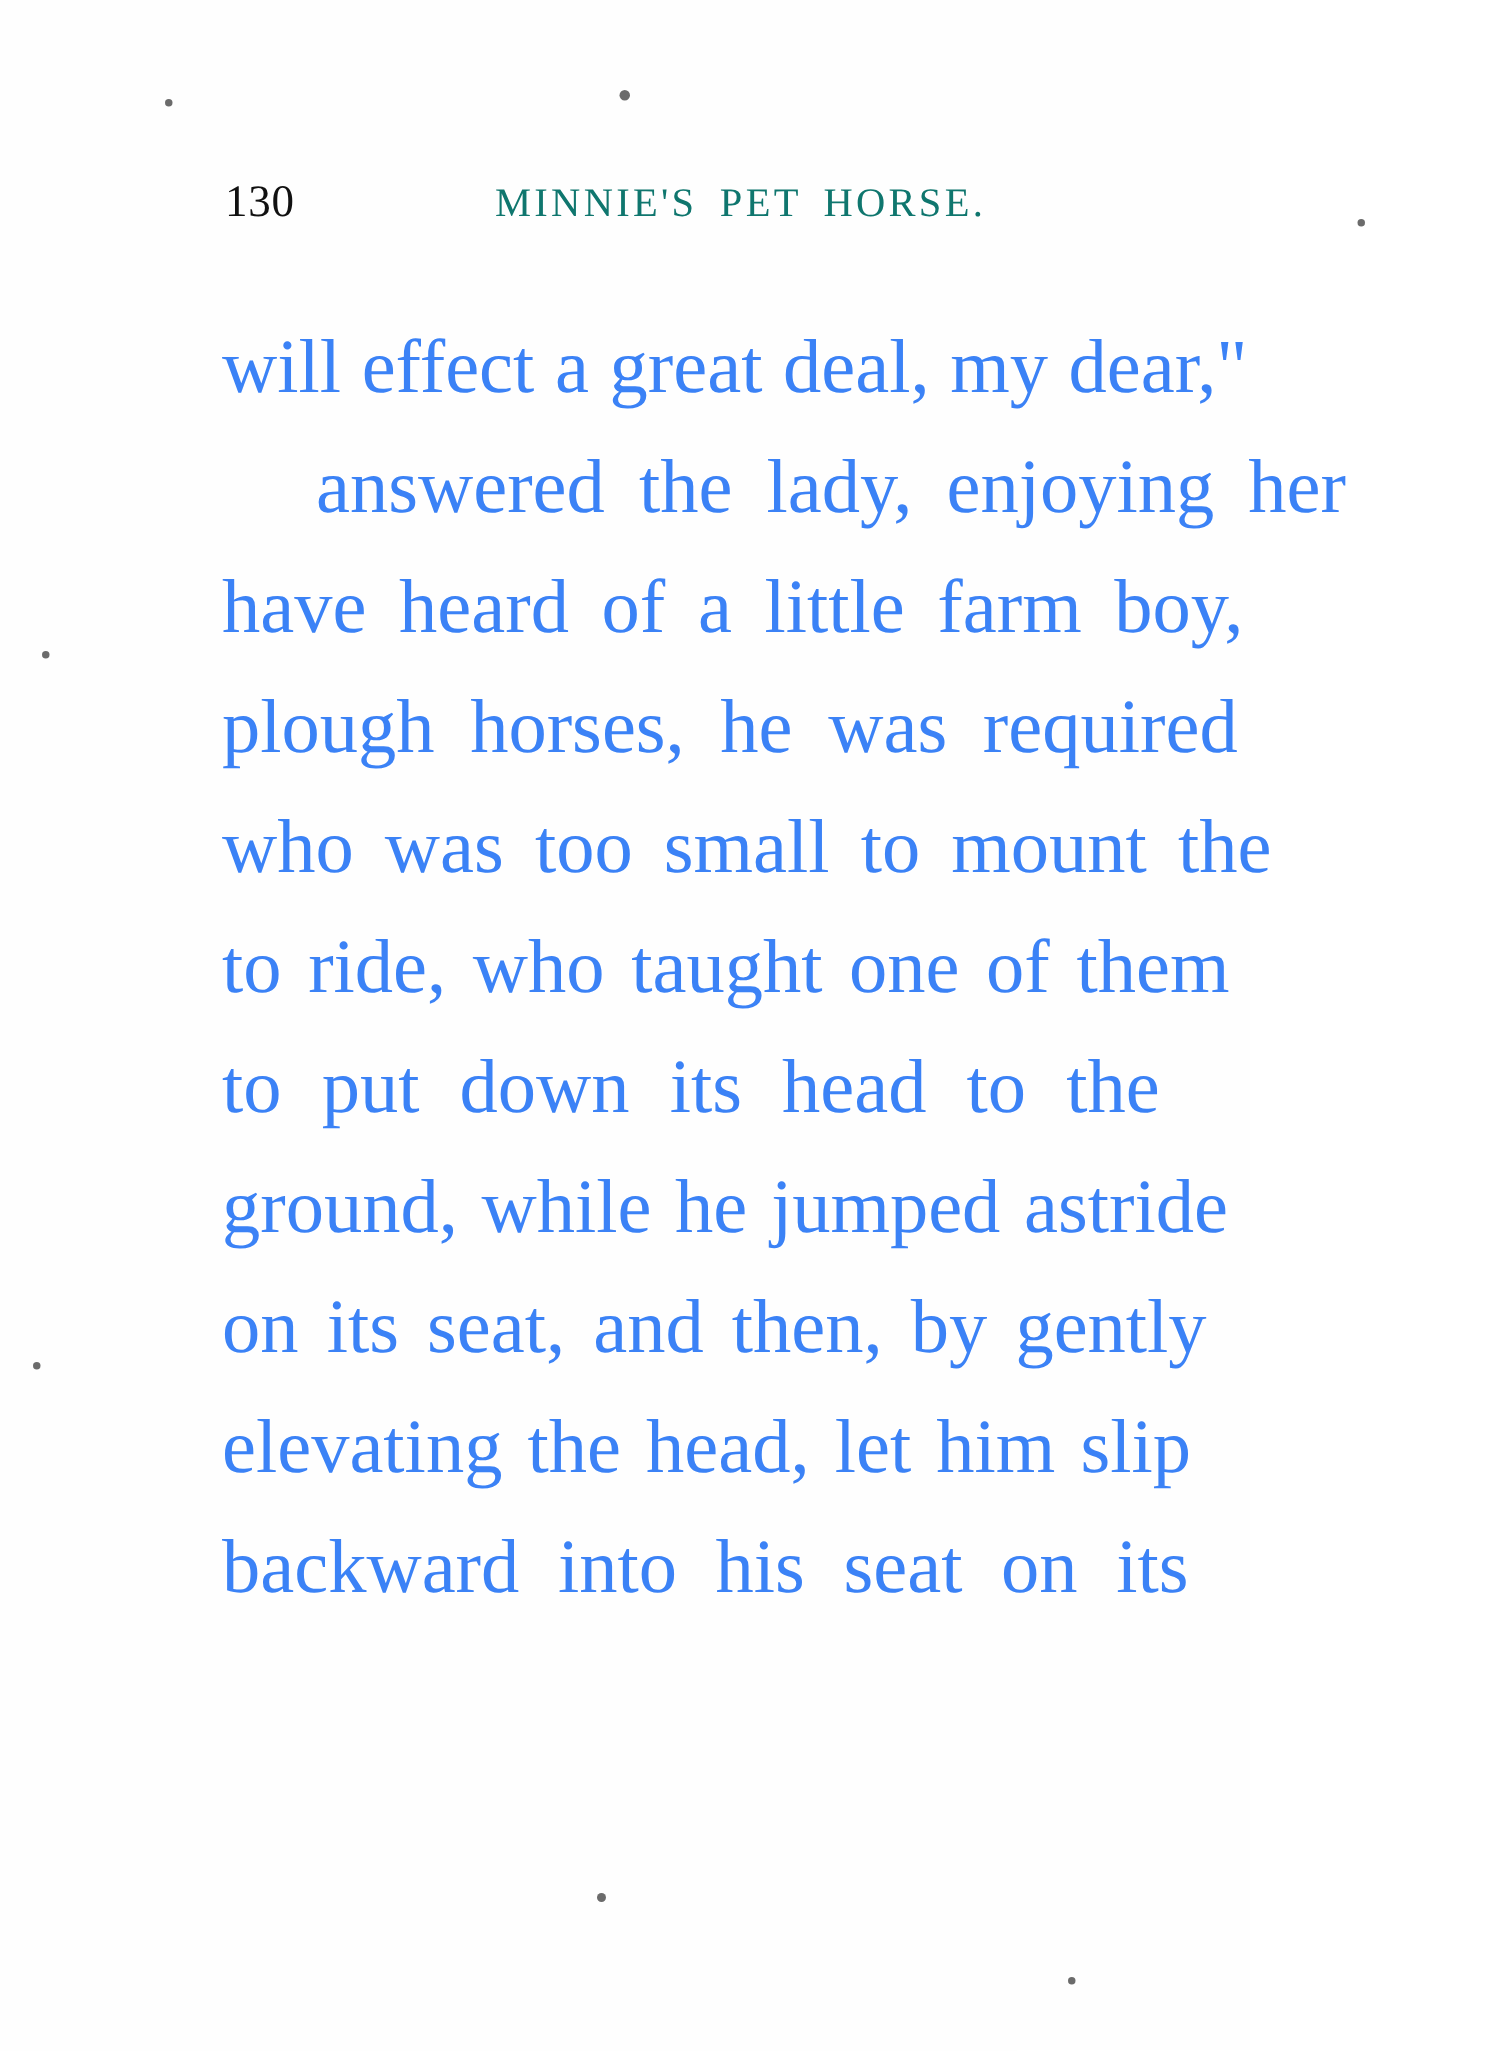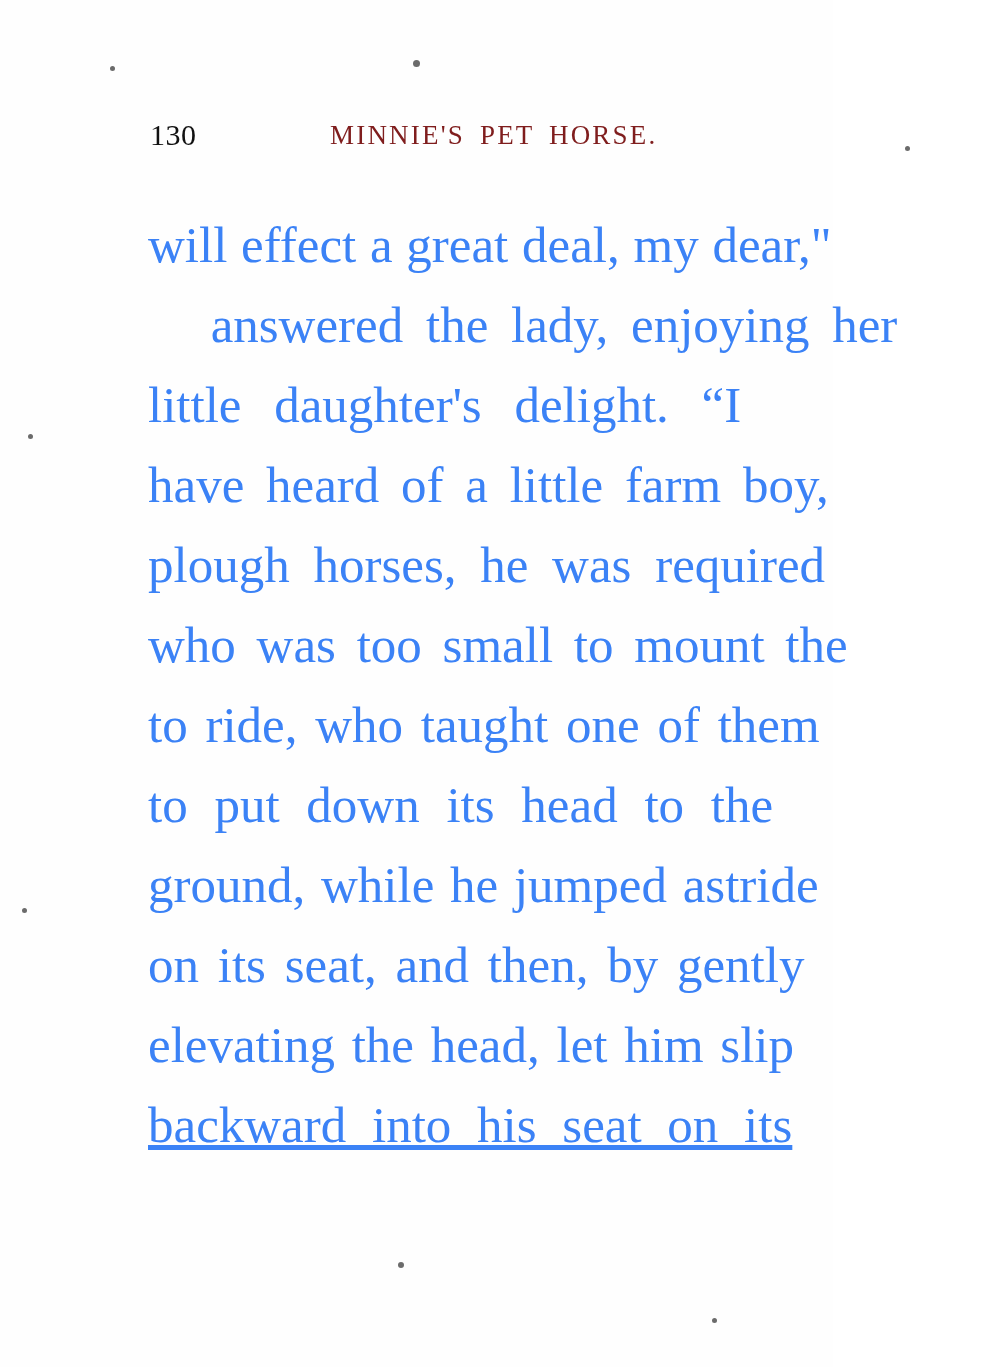--- a/index.html
+++ b/index.html
@@ -51,21 +51,21 @@
   }
 
   .running-head {
     position: absolute;
     left: 180px;
     top: 2px;
     font-size: 27px;
     letter-spacing: 2.2px;
     word-spacing: 6px;
     font-family: "Liberation Serif", serif;
-    color: #7f1d1d;
+    color: #0f766e;
     white-space: nowrap;
   }
 
   .body-text {
     position: absolute;
     top: 205px;
     left: 148px;
     width: 812px;
   }
 
@@ -80,21 +80,21 @@
   }
 
   
   .j1 { word-spacing: 1px; }
   .j2 { word-spacing: 10px; text-align: center; }
   .j3 { word-spacing: 20px; }
   .j4 { word-spacing: 9px; }
   .j5 { word-spacing: 8px; }
   .j6 { word-spacing: 11px; }
   .j7 { word-spacing: 5px; }
-  .j8 { word-spacing: 13px; text-decoration: underline; }
+  .j8 { word-spacing: 13px; }
   .j9 { word-spacing: 3px; }
   .j10 { word-spacing: 6px; }
   .j11 { word-spacing: 4px; }
   .j12 { word-spacing: 14px; }
   .last { word-spacing: 0px; }
 </style>
 </head>
 <body>
 
 <div class="page">
@@ -108,21 +108,20 @@
   <div class="speck" style="left:712px; top:1318px; width:5px; height:5px;"></div>
 
   <div class="header">
     <span class="folio">130</span>
     <span class="running-head">MINNIE'S PET HORSE.</span>
   </div>
 
   <div class="body-text">
     <span class="line j1">will effect a great deal, my dear,"</span>
     <span class="line j2">answered the lady, enjoying her</span>
-    <span class="line j3">little daughter's delight.  “I</span>
     <span class="line j4">have heard of a little farm boy,</span>
     <span class="line j6">plough horses, he was required</span>
     <span class="line j5">who was too small to mount the</span>
     <span class="line j7">to ride, who taught one of them</span>
     <span class="line j12">to put down its head to the</span>
     <span class="line j9">ground, while he jumped astride</span>
     <span class="line j10">on its seat, and then, by gently</span>
     <span class="line j11">elevating the head, let him slip</span>
     <span class="line j8">backward into his seat on its</span>
   </div>

